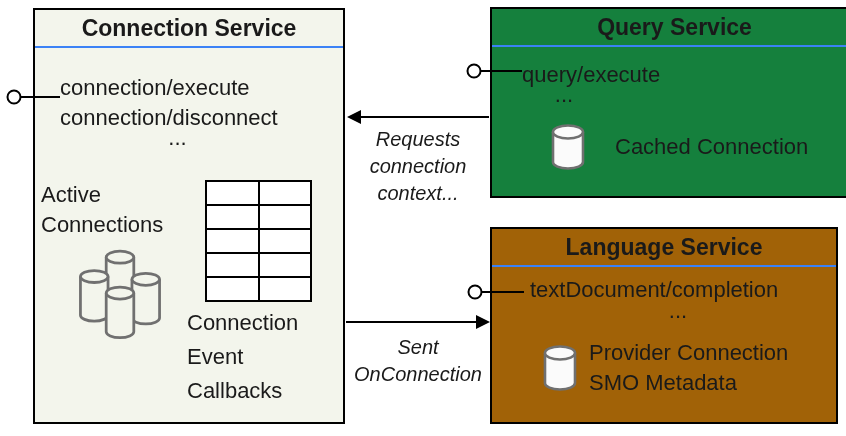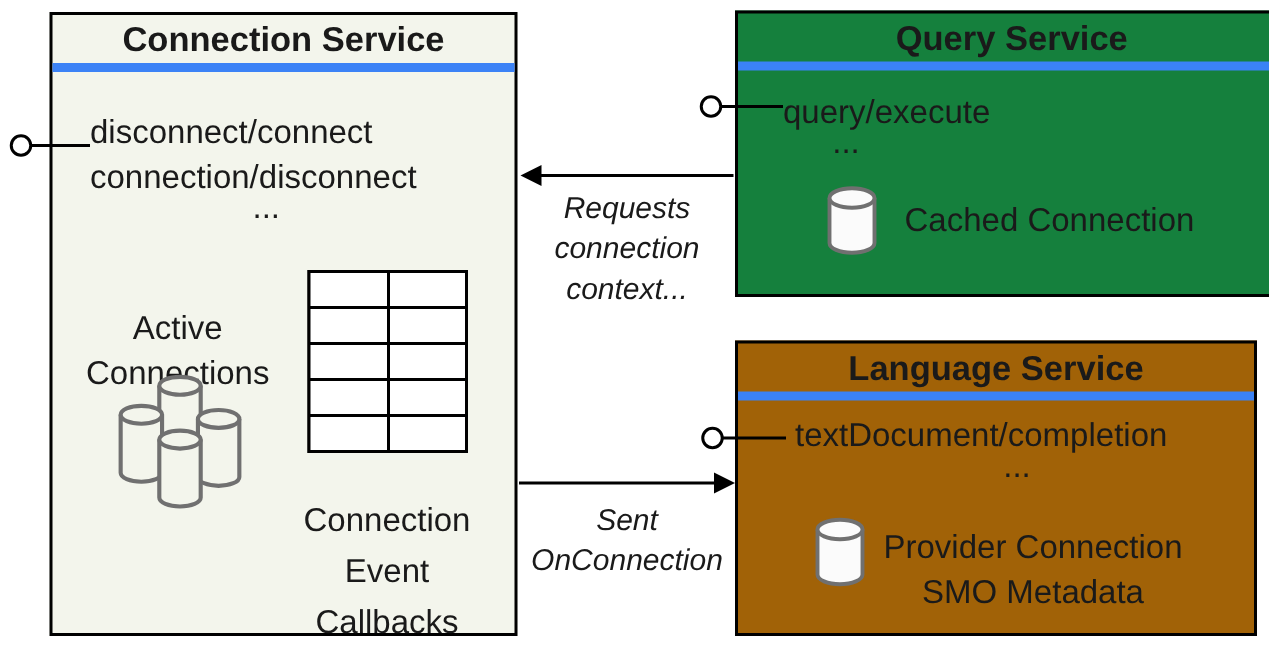--- a/index.html
+++ b/index.html
@@ -2,46 +2,46 @@
 <html><head>
 <meta charset="utf-8">
 <style>
   html,body{margin:0;padding:0;background:#fff;}
   #stage{
     position:relative;width:846px;height:436px;background:#ffffff;
     font-family:"Liberation Sans",sans-serif;color:#1a1a1a;overflow:hidden;
   }
   .box{position:absolute;border:2px solid #000;box-sizing:border-box;}
   .box-header{
-    height:38px;border-bottom:6px solid #3b82f6;display:flex;align-items:center;justify-content:center;
+    height:38px;border-bottom:2px solid #3b82f6;display:flex;align-items:center;justify-content:center;
     font-size:23px;font-weight:bold;box-sizing:border-box;
   }
   .abs{position:absolute;}
   .body-text{font-size:22px;line-height:30px;white-space:nowrap;}
-  .center{text-align:center;margin-top:24px;}
+  .center{}
   .dots{font-size:22px;line-height:20px;text-align:center;}
   .flow-label{font-style:italic;font-size:20px;line-height:27px;text-align:center;}
   .cb-table{
     display:grid;gap:2px;background:#000;border:2px solid #000;box-sizing:border-box;
   }
   .cb-table .cell{background:#ffffff;}
   .iconrow{display:flex;align-items:center;}
   svg{display:block;}
   #overlay{position:absolute;left:0;top:0;pointer-events:none;}
 </style>
 </head>
 <body>
 
 <div id="stage">
 
   <div class="box" style="left:33px;top:8px;width:312px;height:416px;background:#f3f5ec;">
     <div class="box-header">Connection Service</div>
 
     <div class="abs body-text" style="left:25px;top:63px;">
-      <div>disconnect/connect</div>
+      <div>connection/execute</div>
       <div>connection/disconnect</div>
     </div>
     <div class="abs dots" style="left:25px;top:118px;width:235px;">...</div>
 
     <div class="abs body-text center" style="left:6px;top:170px;width:155px;">
       <div>Active</div>
       <div>Connections</div>
     </div>
 
     <svg class="abs" style="left:39px;top:235px;" width="92" height="98" viewBox="0 0 100 106">
@@ -76,21 +76,21 @@
       <div>Callbacks</div>
     </div>
   </div>
 
   <div class="box" style="left:490px;top:7px;width:369px;height:191px;background:#15803d;">
     <div class="box-header">Query Service</div>
 
     <div class="abs body-text" style="left:30px;top:51px;">query/execute</div>
     <div class="abs dots" style="left:42px;top:76px;width:60px;">...</div>
 
-    <div class="abs iconrow" style="left:58px;top:112px;height:52px;gap:17px;">
+    <div class="abs iconrow" style="left:58px;top:112px;height:52px;gap:29px;">
       <svg width="36" height="48" viewBox="0 0 36 48">
         <g stroke="#707070" stroke-width="2.6" fill="#fbfbfb">
           <path d="M3 9 V39 A15 6.5 0 0 0 33 39 V9"></path>
           <ellipse cx="18" cy="9" rx="15" ry="6.5"></ellipse>
         </g>
       </svg>
       <div class="body-text">Cached Connection</div>
     </div>
   </div>
 

